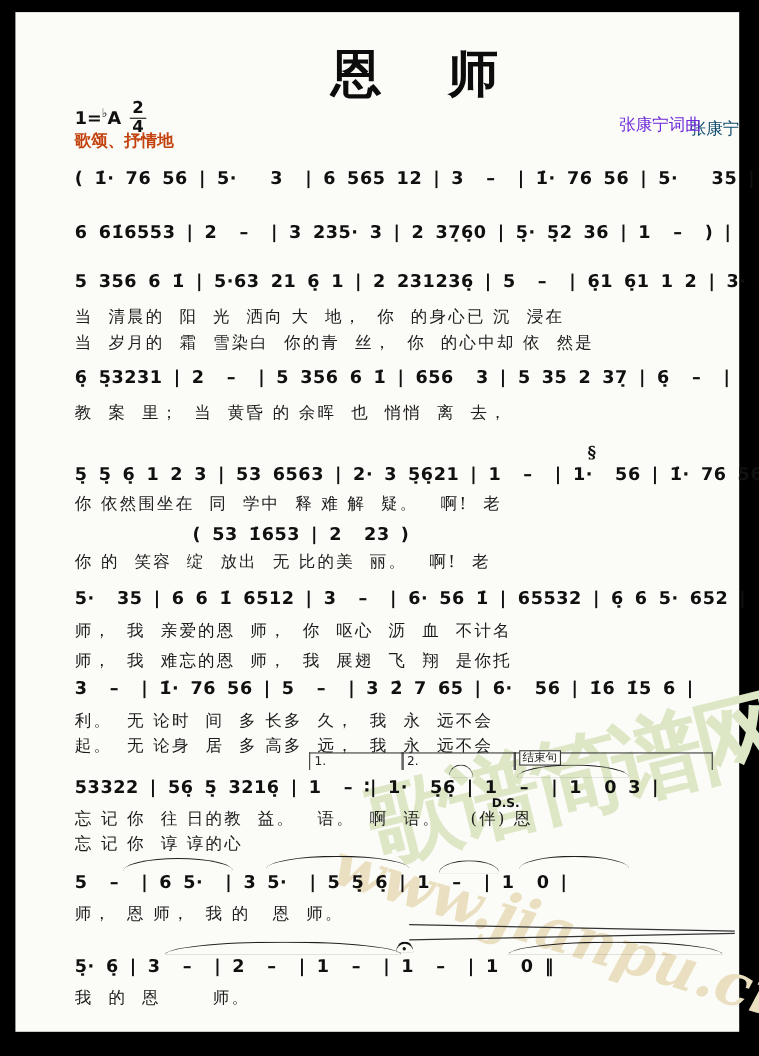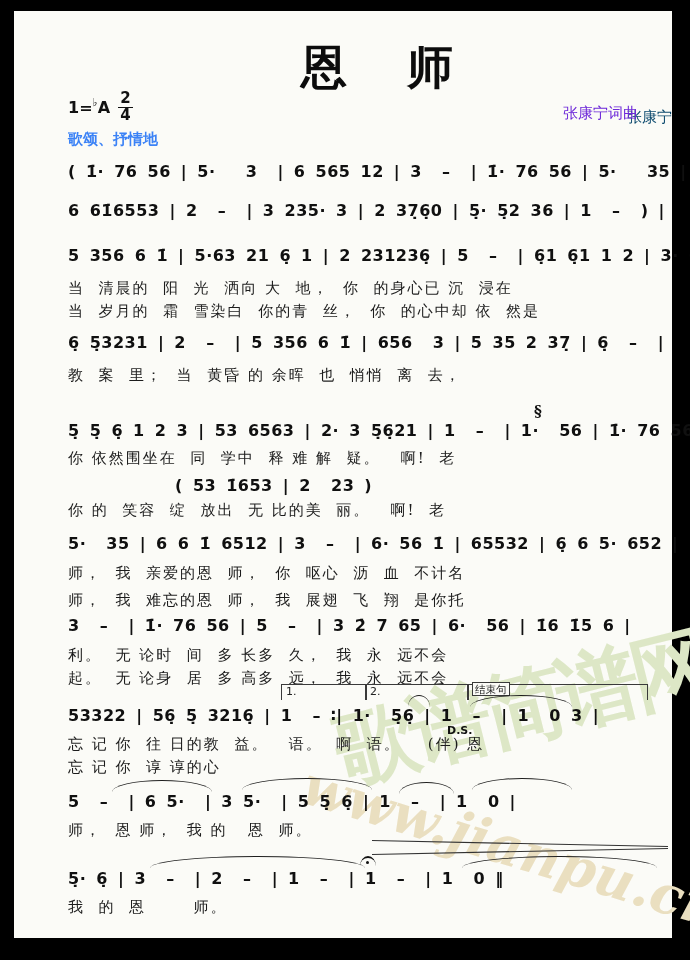--- a/index.html
+++ b/index.html
@@ -18,21 +18,21 @@
          font:900 46px "DejaVu Serif",serif;color:#0c0c0c;letter-spacing:22px;text-indent:22px;padding-left:34px;}
   .composer{position:absolute;left:0;top:97px;width:100%;text-align:right;
             font:400 15px "DejaVu Serif",serif;color:#0c4a6e;}
   .credit{position:absolute;right:34px;top:93px;font:400 15px "DejaVu Serif",serif;color:#6d28d9;}
   .keysig{position:absolute;left:54px;top:80px;font:700 16px "DejaVu Sans",sans-serif;color:#111;
           display:flex;align-items:center;}
   .flat{font-size:11px;vertical-align:super;position:relative;top:-5px;}
   .ts{display:inline-flex;flex-direction:column;line-height:1.05;font-size:15px;margin-left:8px;
       text-align:center;}
   .ts .num{border-bottom:1.5px solid #111;padding:0 2px;}
-  .tempo{position:absolute;left:54px;top:119px;font:700 15px "DejaVu Sans",sans-serif;color:#3b82f6;}
+  .tempo{position:absolute;left:54px;top:108px;font:700 15px "DejaVu Sans",sans-serif;color:#c2410c;}
 
   .music{position:absolute;left:54px;font:700 16px "DejaVu Sans",sans-serif;color:#101010;
          letter-spacing:.5px;word-spacing:4px;white-space:pre;}
   .lyric{position:absolute;left:54px;font:400 15px "DejaVu Serif",serif;color:#1c1c1c;
          letter-spacing:2px;white-space:pre;}
   .indent{left:161px;}
 
   .volta{position:absolute;height:15px;border:1.5px solid #3a3a3a;border-bottom:none;
          font:400 11px "DejaVu Sans",sans-serif;color:#222;padding-left:4px;line-height:13px;}
   .ending-label{display:inline-block;border:1px solid #3a3a3a;font-size:10.5px;line-height:12px;
@@ -63,21 +63,21 @@
       <span>A</span>
     <span class="ts">
       <span class="num">2</span>
       <span>4</span>
     </span>
   </div>
   <div class="composer">张康宁</div>
   <div class="credit">张康宁词曲</div>
   <div class="tempo">歌颂、抒情地</div>
 
-  <div class="music" style="top:151px">( 1̇· 76 56 | 5·   3  | 6 565 12 | 3  –  | 1̇· 76 56 | 5·   35 |</div>
+  <div class="music" style="top:141px">( 1̇· 76 56 | 5·   3  | 6 565 12 | 3  –  | 1̇· 76 56 | 5·   35 |</div>
   <div class="music" style="top:190px">6 61̇6553 | 2  –  | 3 235· 3 | 2 37̣6̣0 | 5̣· 5̣2 36 | 1  –  ) |</div>
 
   <div class="music" style="top:235px">5 356 6 1̇ | 5·63 21 6̣ 1 | 2 231236̣ | 5  –  | 6̣1 6̣1 1 2 | 3· 6653 |</div>
   <div class="lyric" style="top:268px">当  清晨的  阳  光  洒向 大  地，  你  的身心已 沉  浸在</div>
   <div class="lyric" style="top:291px">当  岁月的  霜  雪染白  你的青  丝，  你  的心中却 依  然是</div>
 
   <div class="music" style="top:322px">6̣ 5̣3231 | 2  –  | 5 356 6 1̇ | 656  3 | 5 35 2 37̣ | 6̣  –  |</div>
   <div class="lyric" style="top:355px">教  案  里；  当  黄昏 的 余晖  也  悄悄  离  去，</div>
 
   <div class="segno" style="left:520px;top:391px">§</div>

